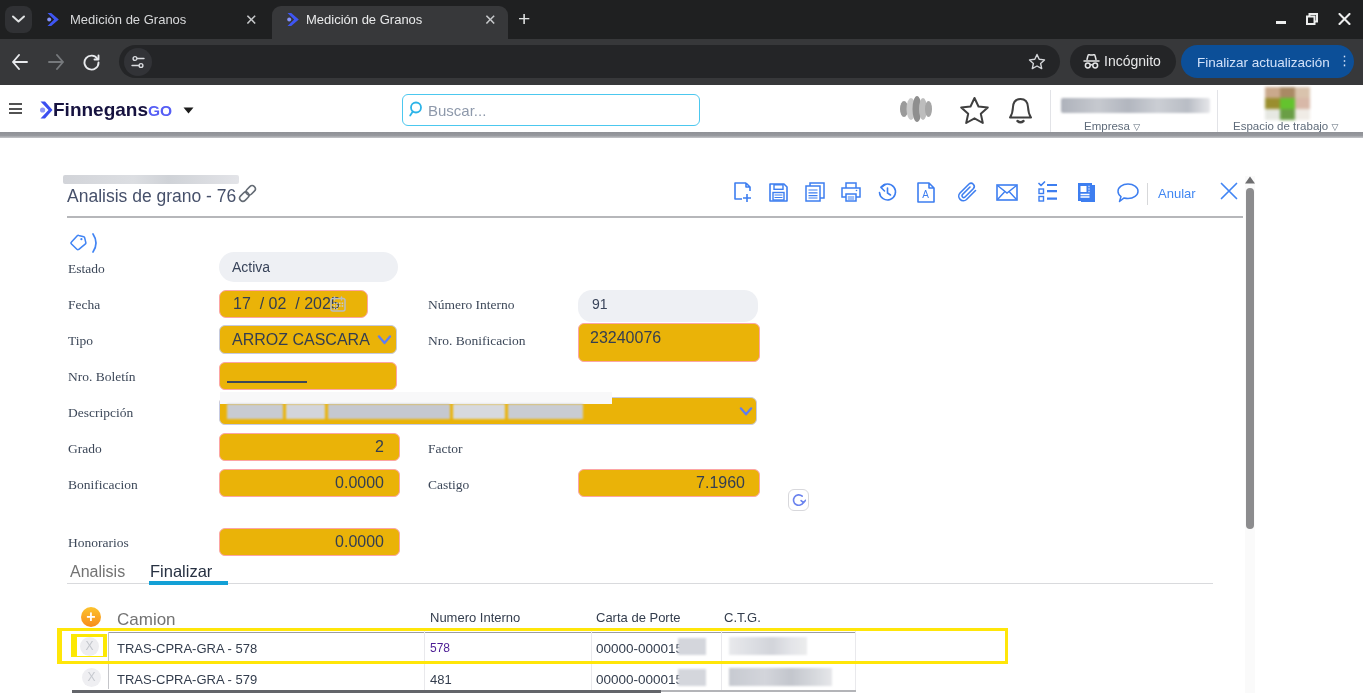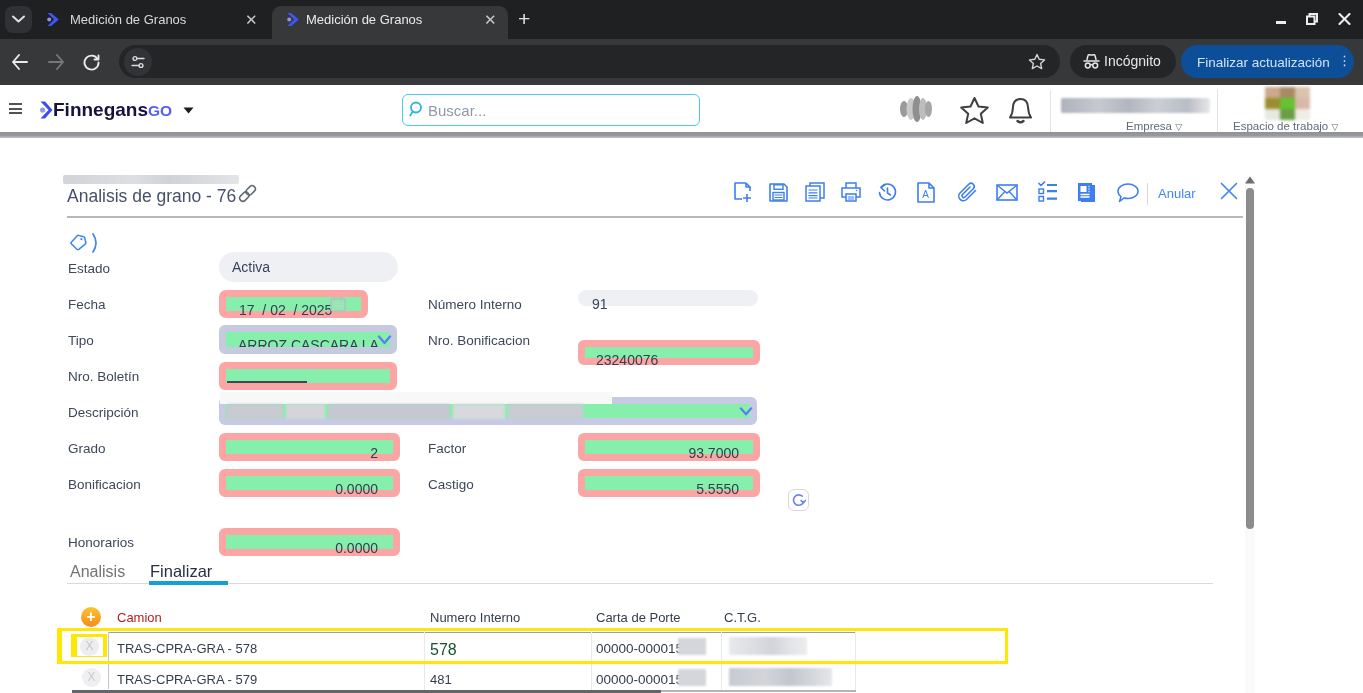--- a/index.html
+++ b/index.html
@@ -21,23 +21,23 @@
   .urlpill { left:119px; top:45px; width:941px; height:33px; border-radius:17px; background:#242527; }
   .incog { left:1070px; top:45px; width:106px; height:33px; border-radius:17px; background:#242527; }
   .bluebtn { left:1181px; top:45px; width:173px; height:33px; border-radius:17px; background:#0c4f98; }
 
   
   #apphead { left:0; top:85px; width:1363px; height:47px; background:#fff; }
   #band { left:0; top:132px; width:1363px; height:6px;
           background:linear-gradient(#8f9196,#97999e 60%,#c6c7ca); }
 
   
-  .lbl { position:absolute; font-size:13.5px; color:#3d4859; }
-  .inp { position:absolute; background:#86efac; border:7px solid #fca5a5; border-radius:6px;
-         font-size:14px; color:#343e51; }
+  .lbl { position:absolute; font-size:13.5px; color:#3d4859;font-family:Liberation Serif, serif; }
+  .inp { position:absolute; background:#eab308; border:1px solid #fca5a5; border-radius:6px;
+         font-size:16px; color:#343e51; }
   .pill { position:absolute; background:#eef0f4; border-radius:15px; font-size:14px; color:#39445a; }
   .num { text-align:right; }
 </style>
 </head>
 <body>
 <div id="stage">
 
   <div class="abs" id="tabbar"></div>
   <div class="abs tabsearch"></div>
   <svg class="abs" style="left:11px;top:14px" width="15" height="10" viewBox="0 0 15 10">
@@ -142,21 +142,21 @@
     <path d="M15.5 2 L19.5 10.5 L28.8 11.5 L21.8 17.8 L23.8 27 L15.5 22.3 L7.2 27 L9.2 17.8 L2.2 11.5 L11.5 10.5 Z" stroke="#3f3f3f" stroke-width="2" fill="none" stroke-linejoin="round"></path>
   </svg>
   <svg class="abs" style="left:1007px;top:96px" width="27" height="31" viewBox="0 0 27 31">
     <path d="M13.5 3 Q20.5 3 21 11 Q21.3 17.5 24 21.5 L3 21.5 Q5.7 17.5 6 11 Q6.5 3 13.5 3 Z" stroke="#3f3f3f" stroke-width="2" fill="none" stroke-linejoin="round"></path>
     <path d="M10.5 25 Q13.5 27.5 16.5 25" stroke="#3f3f3f" stroke-width="2.4" fill="none" stroke-linecap="round"></path>
   </svg>
 
   <div class="abs" style="left:1050px;top:90px;width:1px;height:42px;background:#e2e3e7"></div>
 
   <div class="abs" style="left:1061px;top:98px;width:149px;height:15px;background:linear-gradient(90deg,#aeb2bb,#c6c9cf 25%,#b2b6bf 45%,#cbced4 65%,#b9bdc5 85%,#e6e7ea);border-radius:2px;filter:blur(1px)"></div>
-  <div class="abs" style="left:1126px;top:120px;font-size:11.5px;color:#5f6b7a">Empresa <span style="font-size:9px">▽</span></div>
+  <div class="abs" style="left:1084px;top:120px;font-size:11.5px;color:#5f6b7a">Empresa <span style="font-size:9px">▽</span></div>
 
   <div class="abs" style="left:1217px;top:90px;width:1px;height:42px;background:#e2e3e7"></div>
 
   <div class="abs" style="left:1265px;top:87px;width:44px;height:33px;filter:blur(1.6px)">
     <div class="abs" style="left:0;top:0;width:15px;height:11px;background:#caa98c"></div>
     <div class="abs" style="left:15px;top:0;width:15px;height:11px;background:#a98a64"></div>
     <div class="abs" style="left:30px;top:0;width:15px;height:11px;background:#d9c3ad"></div>
     <div class="abs" style="left:0;top:11px;width:15px;height:11px;background:#9a8e2e"></div>
     <div class="abs" style="left:15px;top:11px;width:15px;height:11px;background:#64c32e"></div>
     <div class="abs" style="left:30px;top:11px;width:15px;height:11px;background:#d8b8a8"></div>
@@ -267,32 +267,32 @@
       <rect x="3.5" y="9.2" width="1.6" height="1.6"></rect>
         <rect x="6.2" y="9.2" width="1.6" height="1.6"></rect>
         <rect x="8.9" y="9.2" width="1.6" height="1.6"></rect>
         <rect x="11.6" y="9.2" width="1.6" height="1.6"></rect>
       <rect x="3.5" y="11.9" width="1.6" height="1.6"></rect>
         <rect x="6.2" y="11.9" width="1.6" height="1.6"></rect>
     </g>
   </svg>
 
   <div class="lbl" style="left:428px;top:297px">Número Interno</div>
-  <div class="pill" style="left:578px;top:290px;width:180px;height:16px;line-height:28px;padding-left:14px;border-radius:14px">91</div>
+  <div class="pill" style="left:578px;top:290px;width:180px;height:32px;line-height:28px;padding-left:14px;border-radius:14px">91</div>
 
   <div class="lbl" style="left:68px;top:333px">Tipo</div>
   <div class="inp" style="left:219px;top:325px;width:178px;height:29px;line-height:27px;border-color:#c5cade;overflow:hidden;white-space:nowrap">
     <span style="display:inline-block;margin-left:12px;width:141px;overflow:hidden">ARROZ CASCARA LARG</span>
   </div>
   <svg class="abs" style="left:377px;top:335px" width="15" height="10" viewBox="0 0 15 10">
     <path d="M2 1.5 L7.5 8 L13 1.5" stroke="#5f7df2" stroke-width="2.3" fill="none" stroke-linecap="round" stroke-linejoin="round"></path>
   </svg>
 
   <div class="lbl" style="left:428px;top:333px">Nro. Bonificacion</div>
-  <div class="inp" style="left:578px;top:340px;width:182px;height:25px;line-height:27px"><span style="margin-left:11px">23240076</span></div>
+  <div class="inp" style="left:578px;top:323px;width:182px;height:39px;line-height:27px"><span style="margin-left:11px">23240076</span></div>
 
   <div class="lbl" style="left:68px;top:369px">Nro. Boletín</div>
   <div class="inp" style="left:219px;top:362px;width:178px;height:28px"></div>
   <div class="abs" style="left:227px;top:381px;width:80px;height:2px;background:#3e4657"></div>
 
   <div class="lbl" style="left:68px;top:405px">Descripción</div>
   <div class="inp" style="left:219px;top:397px;width:538px;height:28px;border-color:#c6cae2"></div>
   <div class="abs" style="left:220px;top:392px;width:392px;height:12px;background:#f8f8f9"></div>
   <div class="abs" style="left:227px;top:404px;width:356px;height:15px;filter:blur(.8px)">
     <div class="abs" style="left:0;top:0;width:56px;height:15px;background:#c8cbd2"></div>
@@ -301,64 +301,63 @@
     <div class="abs" style="left:226px;top:0;width:52px;height:15px;background:#d7d9de"></div>
     <div class="abs" style="left:281px;top:0;width:75px;height:15px;background:#c9ccd3"></div>
   </div>
   <svg class="abs" style="left:739px;top:407px" width="14" height="9" viewBox="0 0 14 9">
     <path d="M1.8 1.3 L7 7.3 L12.2 1.3" stroke="#5f7df2" stroke-width="2.2" fill="none" stroke-linecap="round" stroke-linejoin="round"></path>
   </svg>
 
   <div class="lbl" style="left:68px;top:441px">Grado</div>
   <div class="inp num" style="left:219px;top:433px;width:181px;height:28px;line-height:26px;padding-right:15px">2</div>
   <div class="lbl" style="left:428px;top:441px">Factor</div>
-  <div class="inp num" style="left:578px;top:433px;width:182px;height:28px;line-height:26px;padding-right:14px">93.7000</div>
 
   <div class="lbl" style="left:68px;top:477px">Bonificacion</div>
   <div class="inp num" style="left:219px;top:469px;width:181px;height:28px;line-height:26px;padding-right:15px">0.0000</div>
   <div class="lbl" style="left:428px;top:477px">Castigo</div>
-  <div class="inp num" style="left:578px;top:469px;width:182px;height:28px;line-height:26px;padding-right:14px">5.5550</div>
+  <div class="inp num" style="left:578px;top:469px;width:182px;height:28px;line-height:26px;padding-right:14px">7.1960</div>
 
   <div class="abs" style="left:788px;top:489px;width:21px;height:22px;border:1.5px solid #d8d8dc;border-radius:6px"></div>
   <svg class="abs" style="left:791px;top:493px" width="15" height="15" viewBox="0 0 15 15">
     <path d="M11.2 3.2 A5.2 5.2 0 1 0 12.4 9.3" stroke="#6b83ee" stroke-width="1.6" fill="none" stroke-linecap="round"></path>
     <path d="M10.1 7.6 L12.5 9.7 L14.6 7.3" stroke="#6b83ee" stroke-width="1.6" fill="none" stroke-linecap="round" stroke-linejoin="round"></path>
   </svg>
 
   <div class="lbl" style="left:68px;top:535px">Honorarios</div>
   <div class="inp num" style="left:219px;top:528px;width:181px;height:28px;line-height:26px;padding-right:15px">0.0000</div>
 
   <div class="abs" style="left:70px;top:563px;font-size:16px;color:#737373">Analisis</div>
   <div class="abs" style="left:150px;top:562px;font-size:16.5px;color:#273142">Finalizar</div>
   <div class="abs" style="left:67px;top:583px;width:1146px;height:1px;background:#d9dadd"></div>
   <div class="abs" style="left:149px;top:581px;width:79px;height:4px;background:#13a0d6"></div>
 
   <div class="abs" style="left:81px;top:607px;width:20px;height:20px;border-radius:50%;background:linear-gradient(180deg,#fcc32d,#f78b1d);"></div>
   <div class="abs" style="left:81px;top:607px;width:20px;height:20px;border-radius:50%;color:#fff;font-size:16px;text-align:center;line-height:19px;font-weight:bold">+</div>
 
-  <div class="abs" style="left:117px;top:610px;font-size:13px;color:#b91c1c">Camion</div>
+  <div class="abs" style="left:117px;top:610px;font-size:17px;color:#737373">Camion</div>
   <div class="abs" style="left:430px;top:610px;font-size:13px;color:#333d4d">Numero Interno</div>
   <div class="abs" style="left:596px;top:610px;font-size:13px;color:#333d4d">Carta de Porte</div>
   <div class="abs" style="left:724px;top:610px;font-size:13px;color:#333d4d">C.T.G.</div>
 
   <div class="abs" style="left:108px;top:632px;width:748px;height:1px;background:#9b9da2"></div>
 
   <div class="abs" style="left:72px;top:689.5px;width:589px;height:3.5px;background:#63656a"></div>
   <div class="abs" style="left:661px;top:690px;width:195px;height:2px;background:#b3b4b8"></div>
   <div class="abs" style="left:108px;top:632px;width:1px;height:57px;background:#c4c5c9"></div>
   <div class="abs" style="left:424px;top:631px;width:1px;height:59px;background:#e9e9ec"></div>
   <div class="abs" style="left:591px;top:631px;width:1px;height:59px;background:#e9e9ec"></div>
   <div class="abs" style="left:721px;top:631px;width:1px;height:59px;background:#e9e9ec"></div>
   <div class="abs" style="left:855px;top:631px;width:1px;height:59px;background:#e9e9ec"></div>
 
   <div class="abs" style="left:71px;top:634px;width:36px;height:23px;background:#fce803"></div>
   <div class="abs" style="left:76.5px;top:636.5px;width:26px;height:19px;background:#fff"></div>
   <div class="abs" style="left:80px;top:636.5px;width:19px;height:19px;border-radius:50%;background:#ededf0;color:#c3c6cc;font-size:12px;text-align:center;line-height:19px">X</div>
   <div class="abs" style="left:117px;top:641px;font-size:13px;color:#333d4d">TRAS-CPRA-GRA - 578</div>
-  <div class="abs" style="left:430px;top:641px;font-size:16px;color:#14532d">578</div>
+  <div class="abs" style="left:430px;top:641px;font-size:12px;color:#4c1d95">578</div>
   <div class="abs" style="left:596px;top:641px;font-size:13.5px;color:#333d4d">00000-000015</div>
   <div class="abs" style="left:678px;top:638px;width:28px;height:17px;background:#d4d6dc;filter:blur(1px)"></div>
   <div class="abs" style="left:729px;top:637px;width:78px;height:18px;background:linear-gradient(90deg,#e8e9ec,#dcdee3 30%,#d2d4da 55%,#e4e5e9 80%,#eceded);filter:blur(.8px)"></div>
   <div class="abs" style="left:57px;top:628px;width:951px;height:36px;border:3px solid #ffe609;border-left-width:5px"></div>
 
   <div class="abs" style="left:82px;top:668px;width:19px;height:19px;border-radius:50%;background:#efeff2;color:#c6c9cf;font-size:12px;text-align:center;line-height:19px">X</div>
   <div class="abs" style="left:117px;top:672px;font-size:13px;color:#333d4d">TRAS-CPRA-GRA - 579</div>
   <div class="abs" style="left:430px;top:672px;font-size:13px;color:#333d4d">481</div>
   <div class="abs" style="left:596px;top:672px;font-size:13.5px;color:#333d4d">00000-000015</div>
   <div class="abs" style="left:678px;top:669px;width:28px;height:17px;background:#d4d6dc;filter:blur(1px)"></div>

